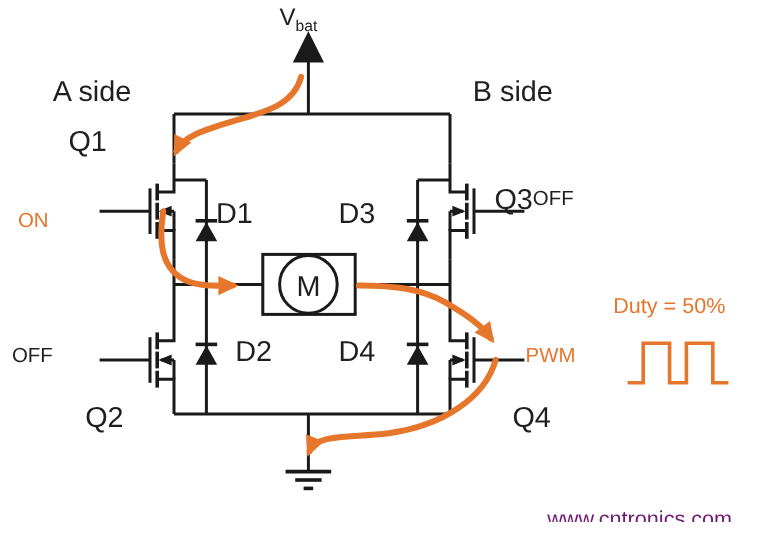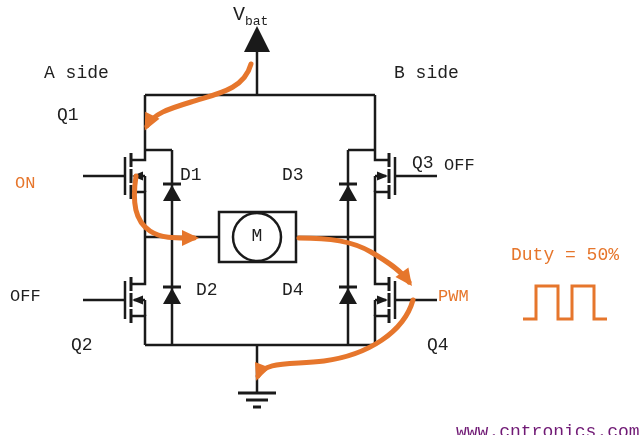--- a/index.html
+++ b/index.html
@@ -1,33 +1,33 @@
 <!DOCTYPE html>
 <html><head>
 <meta charset="utf-8">
 <style>
   html,body{margin:0;padding:0;background:#ffffff;}
   #stage{
     position:relative;
     width:642px;height:435px;
     background:#ffffff;
-    font-family:Liberation Mono, monospace;
+    font-family:Liberation Sans, sans-serif;
     overflow:hidden;
   }
   #circuit-svg{position:absolute;left:0;top:0;}
   .lbl{
     position:absolute;
     color:#1f1f1f;
     white-space:nowrap;
     line-height:1.1;
     user-select:none;
   }
   .orange{color:#e6762c;}
   .green{color:#701a75;}
-  .fs18{font-size:18px;}
+  .fs18{font-size:24px;}
   .fs17{font-size:17px;}
   .fs15{font-size:18px;}
   .vbat{font-size:20px;}
   .vbat sub{font-size:13px;}
 </style>
 </head>
 <body>
 
 <div id="stage">
 

